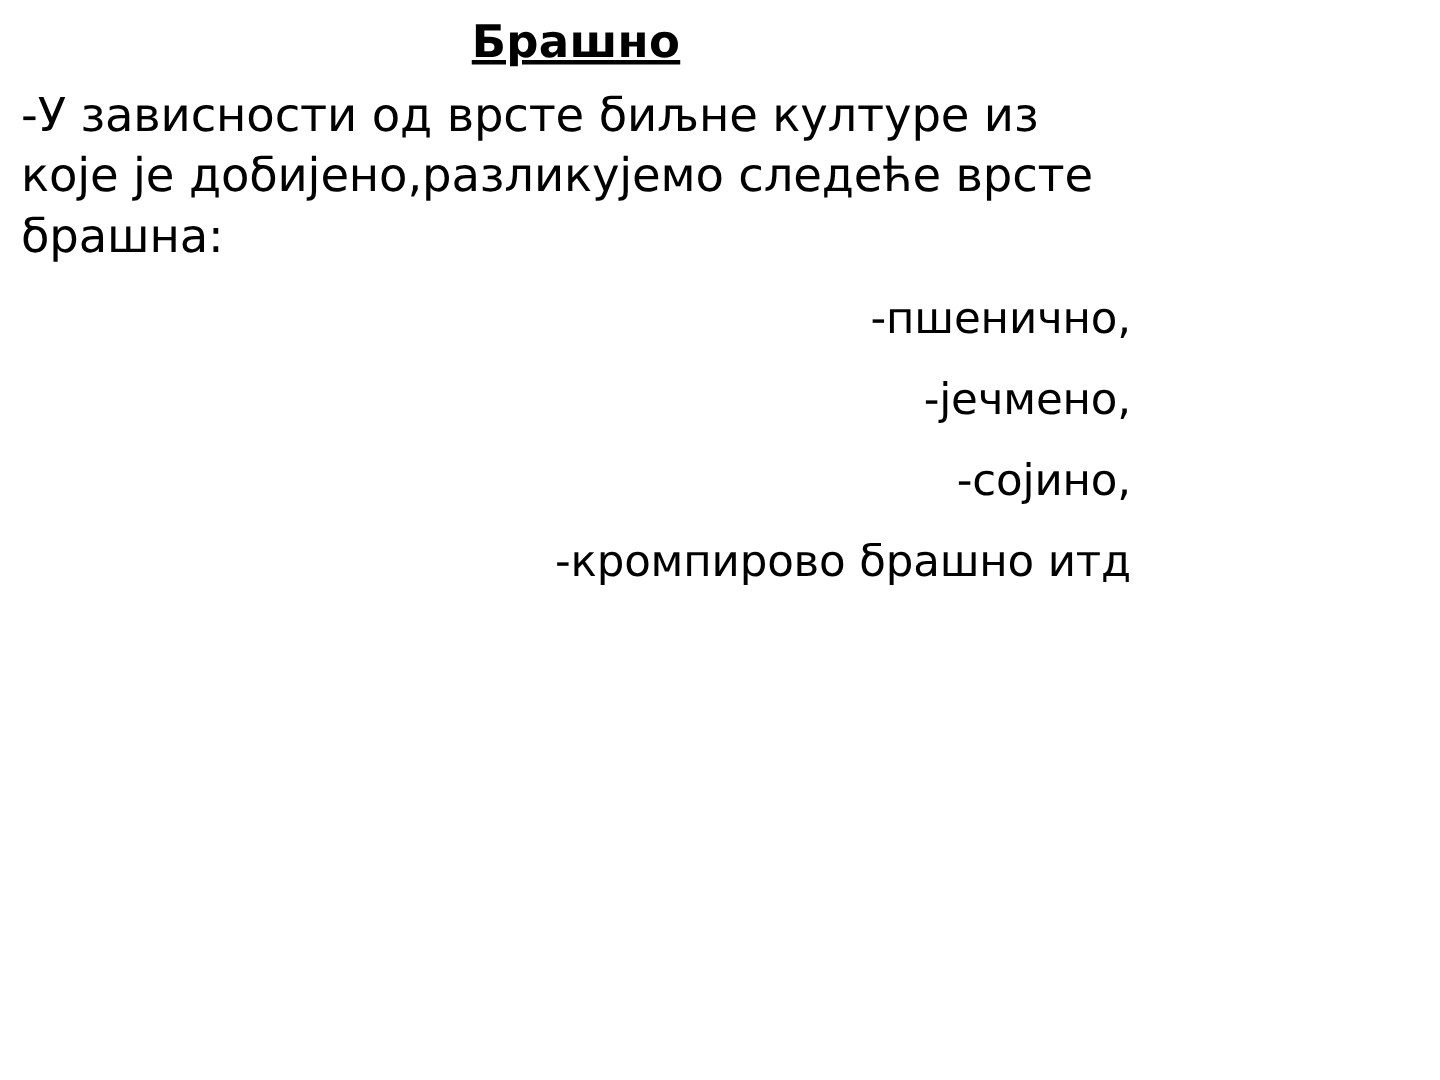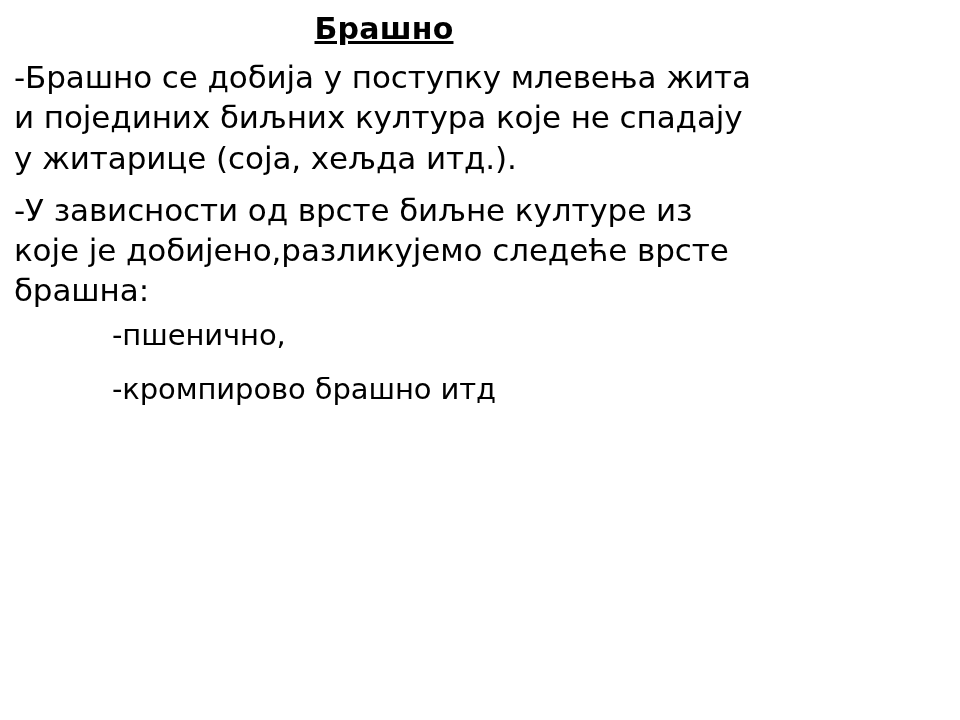--- a/index.html
+++ b/index.html
@@ -37,40 +37,42 @@
     letter-spacing: -0.1px;
   }
   .para {
     margin: 0 0 4px 0;
   }
   .para.second {
     margin-top: 12px;
   }
   .list {
     list-style: none;
-    margin: 10px 0 0 0;
+    margin: 20px 0 0 0;
     padding: 0 0 0 98px;
+    text-align: right;
   }
   .list li {
     font-size: 29px;
     line-height: 1.0;
     margin-bottom: 25px;
     letter-spacing: -0.1px;
   }
 </style>
 </head>
 <body>
 
 <div class="slide">
 
   <h1 class="title">Брашно</h1>
 
   <div class="body-text">
-    <p class="para">-Брашно се добија у поступку млевења жита и појединих биљних култура које не спадају у житарице (соја, хељда итд.).</p>
     <p class="para second">-У зависности од врсте биљне културе из које је добијено,разликујемо следеће врсте брашна:</p>
   </div>
 
   <ul class="list">
     <li>-пшенично,</li>
+    <li>-јечмено,</li>
+    <li>-сојино,</li>
     <li>-кромпирово брашно итд</li>
   </ul>
 
 </div>
 
 </body></html>

